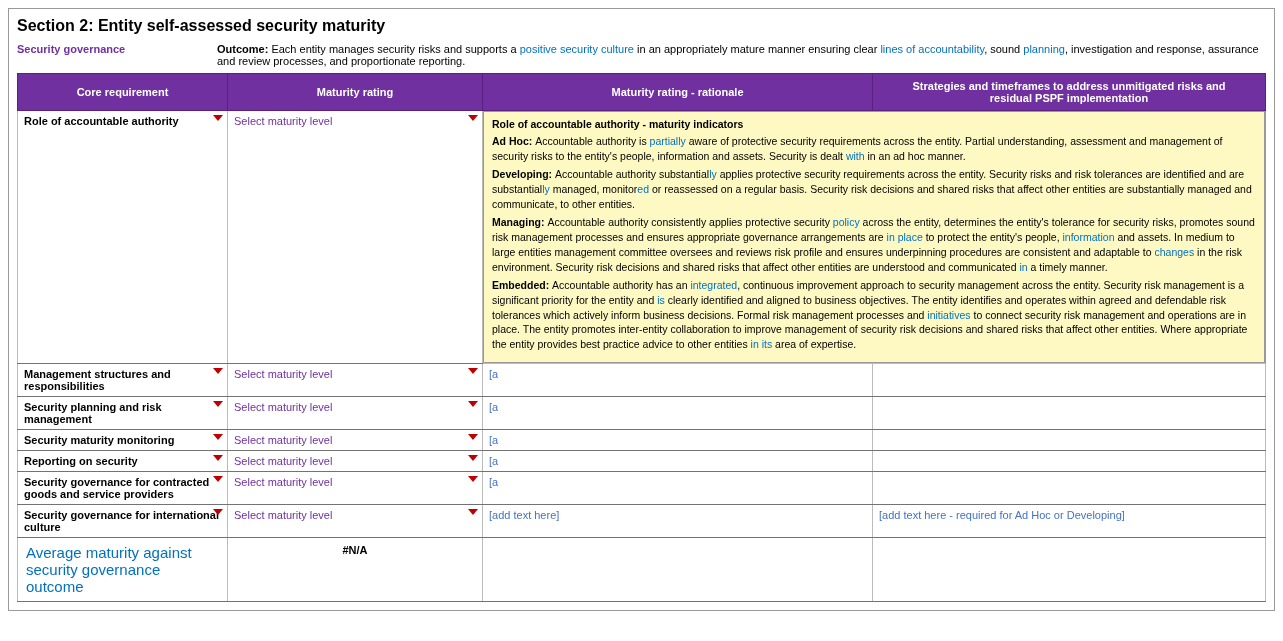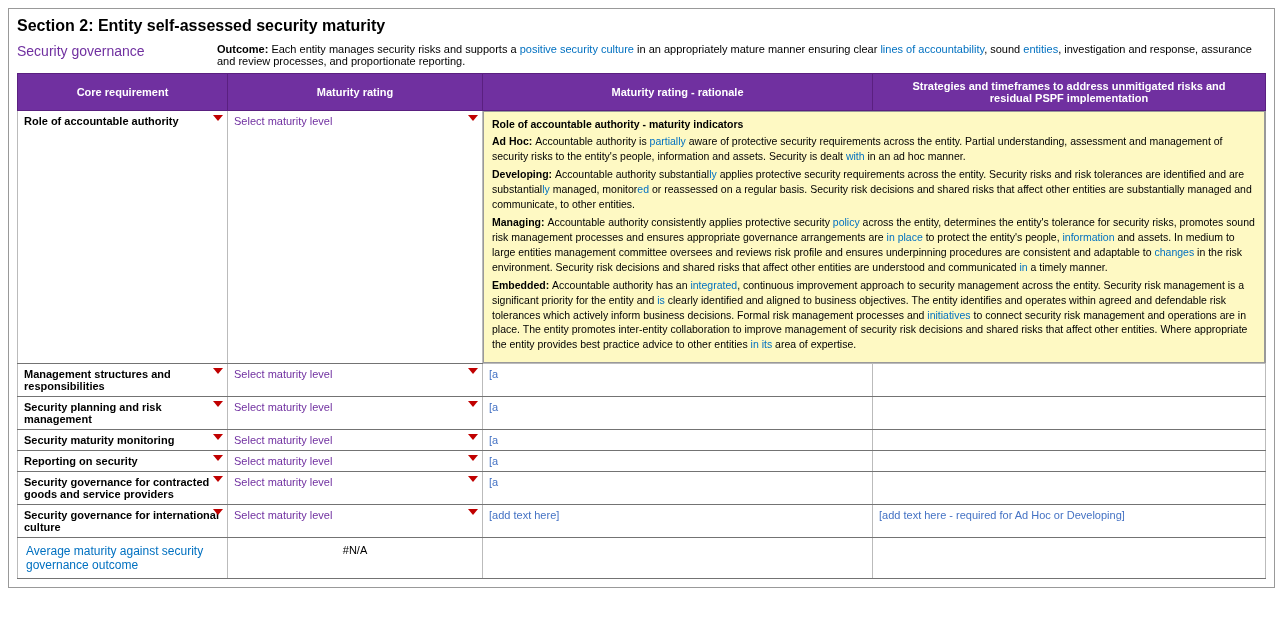--- a/index.html
+++ b/index.html
@@ -20,22 +20,22 @@
       font-weight: bold;
       color: #000;
       margin-bottom: 8px;
     }
     .outcome-row {
       display: flex;
       margin-bottom: 6px;
     }
     .outcome-label {
       color: #7030a0;
-      font-weight: normal;
-      font-size: 14px;
+      font-weight: bold;
+      font-size: 11px;
       min-width: 200px;
     }
     .outcome-text {
       font-size: 11px;
       color: #000;
       flex: 1;
     }
     .outcome-text .highlight-blue {
       color: #0070c0;
     }
@@ -133,25 +133,25 @@
       color: #000;
     }
     .tooltip-text .blue { color: #0070c0; }
     .average-row td {
       background: #fff;
       font-size: 11px;
       padding: 6px 8px;
     }
     .average-label {
       color: #0070c0;
-      font-size: 12px;
+      font-size: 15px;
     }
     .average-value {
       font-size: 11px;
-      font-weight: normal;
+      font-weight: bold;
       text-align: right;
     }
     .add-text {
       color: #4472c4;
       font-size: 11px;
     }
     
     .main-table tr td {
       border-right: 1px solid #bbb;
       border-bottom: 1px solid #737373;
@@ -160,21 +160,21 @@
 </head>
 <body>
 
 <div class="outer-container">
   <div class="section-title">Section 2: Entity self-assessed security maturity</div>
 
   <div class="outcome-row">
     <span class="outcome-label">Security governance</span>
     <span class="outcome-text">
       <strong>Outcome:</strong>
-      Each entity manages security risks and supports a <span class="highlight-blue">positive security culture</span> in an appropriately mature manner ensuring clear <span class="highlight-blue">lines of accountability</span>, sound <span class="highlight-blue">entities</span>, investigation and response, assurance and review processes, and proportionate reporting.
+      Each entity manages security risks and supports a <span class="highlight-blue">positive security culture</span> in an appropriately mature manner ensuring clear <span class="highlight-blue">lines of accountability</span>, sound <span class="highlight-blue">planning</span>, investigation and response, assurance and review processes, and proportionate reporting.
     </span>
   </div>
 
   <table class="main-table">
     <thead>
       <tr>
         <th>Core requirement</th>
         <th>Maturity rating</th>
         <th>Maturity rating - rationale</th>
         <th>Strategies and timeframes to address unmitigated risks and residual PSPF implementation</th>

